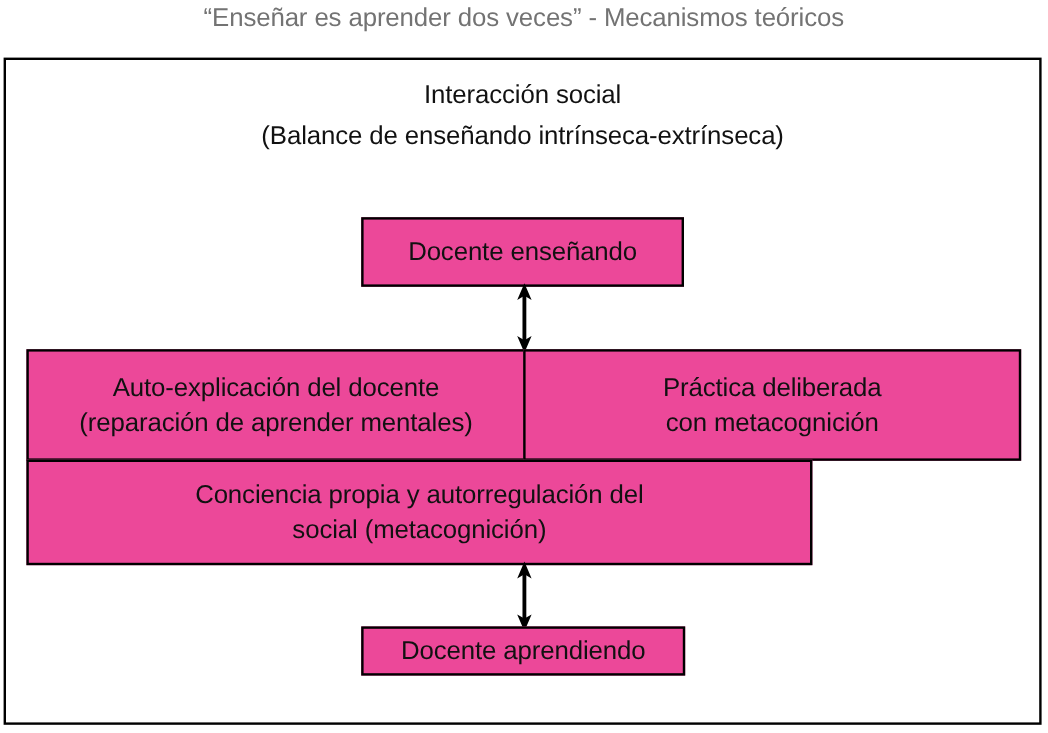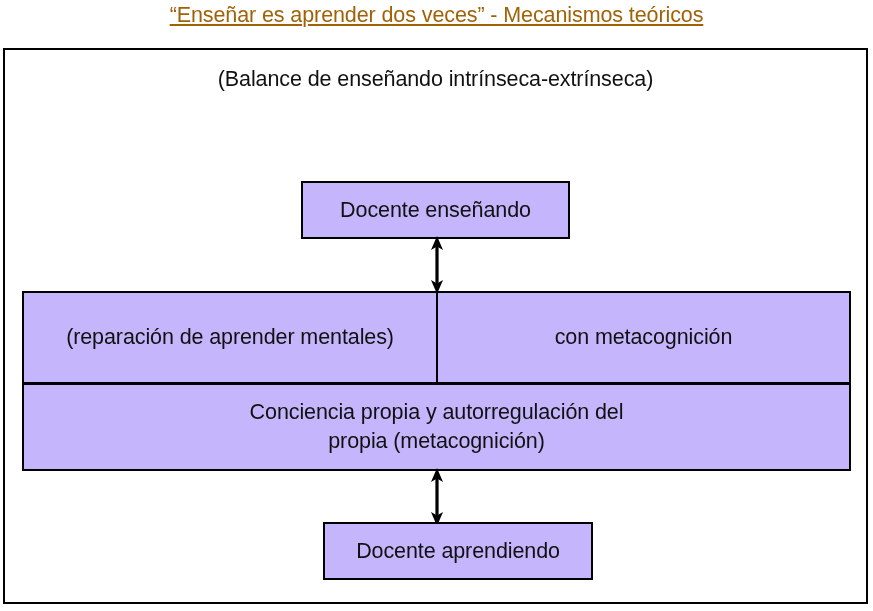--- a/index.html
+++ b/index.html
@@ -26,43 +26,42 @@
   
   .diagram-title {
     position: absolute;
     left: 0;
     top: 2px;
     width: 873px;
     text-align: center;
     font-size: 21.5px;
     line-height: 26px;
     letter-spacing: -0.1px;
-    color: #a16207;
+    color: #737373;
     white-space: nowrap;
-    text-decoration: underline;
   }
 
   
   .outer-box {
     position: absolute;
     left: 3px;
     top: 48px;
     width: 865px;
     height: 556px;
     border: 2px solid #000000;
     box-sizing: border-box;
     background: #ffffff;
   }
 
   
   .node-box {
     position: absolute;
     border: 2.5px solid #000000;
     box-sizing: border-box;
-    background: #c4b5fd;
+    background: #ec4899;
     display: flex;
     flex-direction: column;
     align-items: center;
     justify-content: center;
     text-align: left;
   }
 
   .node-line {
     font-size: 21.5px;
     line-height: 29px;
@@ -103,30 +102,29 @@
   #box-practica-deliberada {
     left: 436px;
     top: 291px;
     width: 415px;
     height: 93px;
   }
 
   #box-conciencia {
     left: 22px;
     top: 383px;
-    width: 829px;
+    width: 655px;
     height: 88px;
   }
 
   #box-docente-aprendiendo {
     left: 301px;
     top: 522px;
     width: 270px;
-    height: 58px;
-    margin-left: 22px;
+    height: 41px;
   }
 
   
   .arrow-svg {
     position: absolute;
     overflow: visible;
   }
   #arrow-top {
     left: 417px;
     top: 236px;
@@ -153,46 +151,49 @@
 </head>
 <body>
 
 <div id="diagram-root">
 
   <div class="diagram-title">“Enseñar es aprender dos veces” - Mecanismos teóricos</div>
 
   <div class="outer-box"></div>
 
   <div class="header-text">
+    <span class="node-line">Interacción social</span>
     <span class="node-line">(Balance de enseñando intrínseca-extrínseca)</span>
   </div>
 
   <div class="node-box" id="box-docente-ensenando">
     <span class="node-line">Docente enseñando</span>
   </div>
 
   <svg class="arrow-svg" id="arrow-top" viewBox="0 0 40 58">
     <line x1="20" y1="7" x2="20" y2="51" stroke="#000000" stroke-width="3.2"></line>
     <polygon points="20,0 26,14 20,10.5 14,14" fill="#000000"></polygon>
     <polygon points="20,58 26,44 20,47.5 14,44" fill="#000000"></polygon>
   </svg>
 
   <div id="connector-line"></div>
 
   <div class="node-box" id="box-auto-explicacion">
+    <span class="node-line">Auto-explicación del docente</span>
     <span class="node-line">(reparación de aprender mentales)</span>
   </div>
 
   <div class="node-box" id="box-practica-deliberada">
+    <span class="node-line">Práctica deliberada</span>
     <span class="node-line">con metacognición</span>
   </div>
 
   <div class="node-box" id="box-conciencia">
     <span class="node-line">Conciencia propia y autorregulación del</span>
-    <span class="node-line">propia (metacognición)</span>
+    <span class="node-line">social (metacognición)</span>
   </div>
 
   <svg class="arrow-svg" id="arrow-bottom" viewBox="0 0 40 58">
     <line x1="20" y1="7" x2="20" y2="51" stroke="#000000" stroke-width="3.2"></line>
     <polygon points="20,0 26,14 20,10.5 14,14" fill="#000000"></polygon>
     <polygon points="20,58 26,44 20,47.5 14,44" fill="#000000"></polygon>
   </svg>
 
   <div class="node-box" id="box-docente-aprendiendo">
     <span class="node-line">Docente aprendiendo</span>

